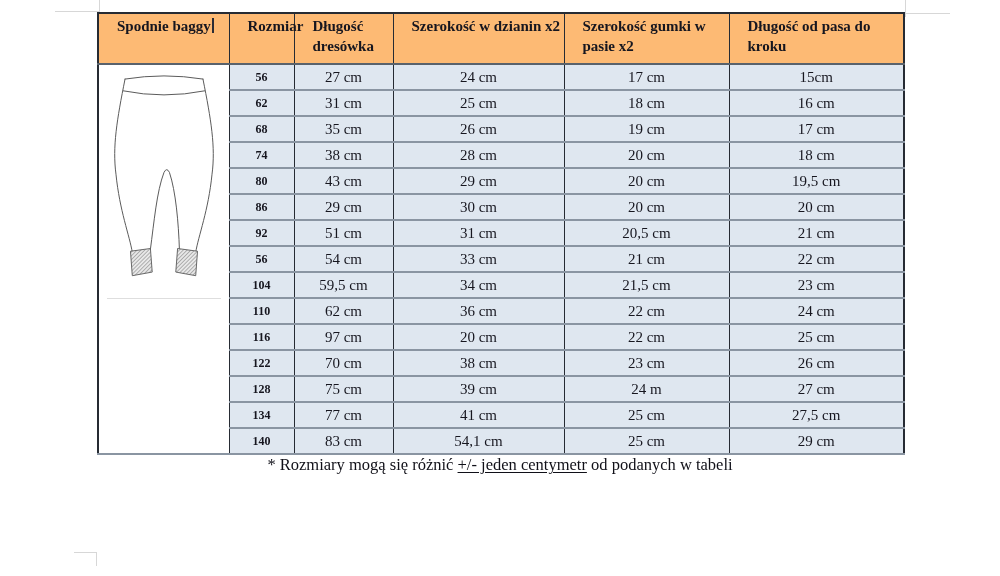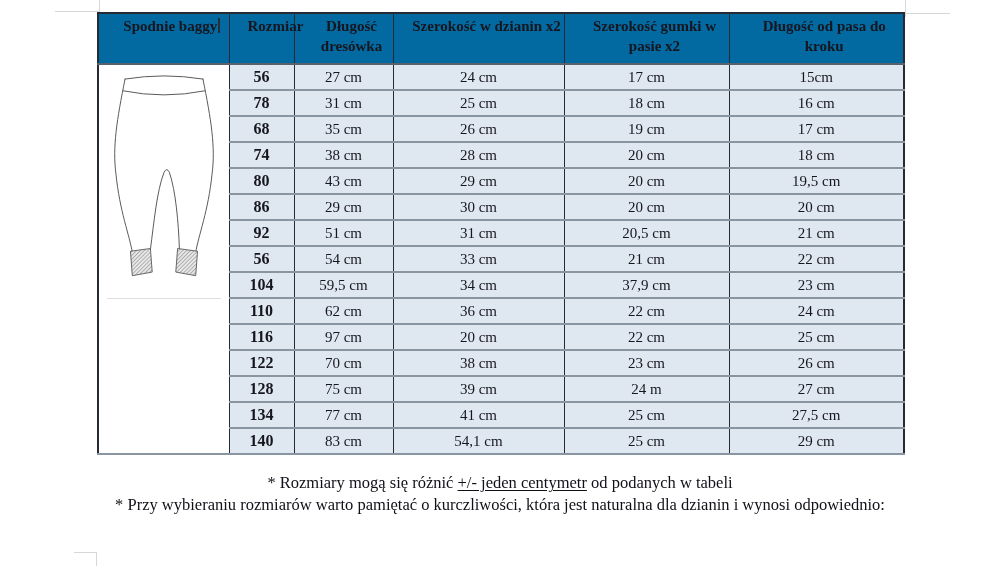--- a/index.html
+++ b/index.html
@@ -17,63 +17,63 @@
 
   
   table.size-table{
     position:absolute;left:97px;top:12px;
     width:806px;
     border-collapse:collapse;
     table-layout:fixed;
     border:2px solid #262b33;
   }
   .size-table th{
-    background:#0369a1;
+    background:#fdba74;
     border:1px solid #262b33;
     border-bottom:2px solid #59626c;
     font-weight:bold;
     font-size:15px;
     line-height:1.32;
     vertical-align:top;
     padding:3px 2px 2px 18px;
-    text-align:center;
+    text-align:left;
     height:44px;
   }
   .size-table td{
     background:#dfe7f0;
     border-left:1px solid #262b33;
     border-right:1px solid #262b33;
     border-top:2px solid #8a95a2;
     border-bottom:2px solid #8a95a2;
     text-align:center;
     vertical-align:middle;
     font-size:15px;
     height:24px;
     padding:0 2px;
     white-space:nowrap;
   }
-  .size-table td.size-col{font-size:16px;font-weight:bold;}
+  .size-table td.size-col{font-size:12px;font-weight:bold;}
   .size-table td.pants-cell{
     background:#ffffff;
     vertical-align:top;
     text-align:center;
     padding-top:5px;
   }
   .pants-shadow{
     width:114px;height:1px;background:#dedede;
     margin:2px auto 0 auto;
   }
   .caret{
     display:inline-block;width:2px;height:15px;
     background:#2c2c34;vertical-align:-2px;margin-left:1px;
   }
 
   
   .footnotes{
-    position:absolute;left:0;top:472px;width:1000px;
+    position:absolute;left:0;top:454px;width:1000px;
     text-align:center;
     font-size:16.5px;
     line-height:21.5px;
     color:#101018;
   }
   .u{text-decoration:underline;text-underline-offset:2px;}
   .squiggle{
     text-decoration:underline;
     text-decoration-style:wavy;
     text-decoration-color:#c23b2e;
@@ -138,21 +138,21 @@
     </svg>
     <div class="pants-shadow"></div>
   </td>
           <td class="size-col">56</td>
           <td>27 cm</td>
           <td>24 cm</td>
           <td>17 cm</td>
           <td>15cm</td>
         </tr>
         <tr>
-          <td class="size-col">78</td>
+          <td class="size-col">62</td>
           <td>31 cm</td>
           <td>25 cm</td>
           <td>18 cm</td>
           <td>16 cm</td>
         </tr>
         <tr>
           <td class="size-col">68</td>
           <td>35 cm</td>
           <td>26 cm</td>
           <td>19 cm</td>
@@ -190,21 +190,21 @@
           <td class="size-col">56</td>
           <td>54 cm</td>
           <td>33 cm</td>
           <td>21 cm</td>
           <td>22 cm</td>
         </tr>
         <tr>
           <td class="size-col">104</td>
           <td>59,5 cm</td>
           <td>34 cm</td>
-          <td>37,9 cm</td>
+          <td>21,5 cm</td>
           <td>23 cm</td>
         </tr>
         <tr>
           <td class="size-col">110</td>
           <td>62 cm</td>
           <td>36 cm</td>
           <td>22 cm</td>
           <td>24 cm</td>
         </tr>
         <tr>
@@ -240,16 +240,15 @@
           <td>83 cm</td>
           <td>54,1 cm</td>
           <td>25 cm</td>
           <td>29 cm</td>
         </tr>
       </tbody>
   </table>
 
   <div class="footnotes">
     <div><span>* Rozmiary mogą się różnić </span><span class="u">+/- jeden centymetr</span><span> od podanych w tabeli</span></div>
-    <div>* Przy wybieraniu rozmiarów warto pamiętać o kurczliwości, która jest naturalna dla dzianin i wynosi odpowiednio:</div>
   </div>
 
 </div>
 
 </body></html>

